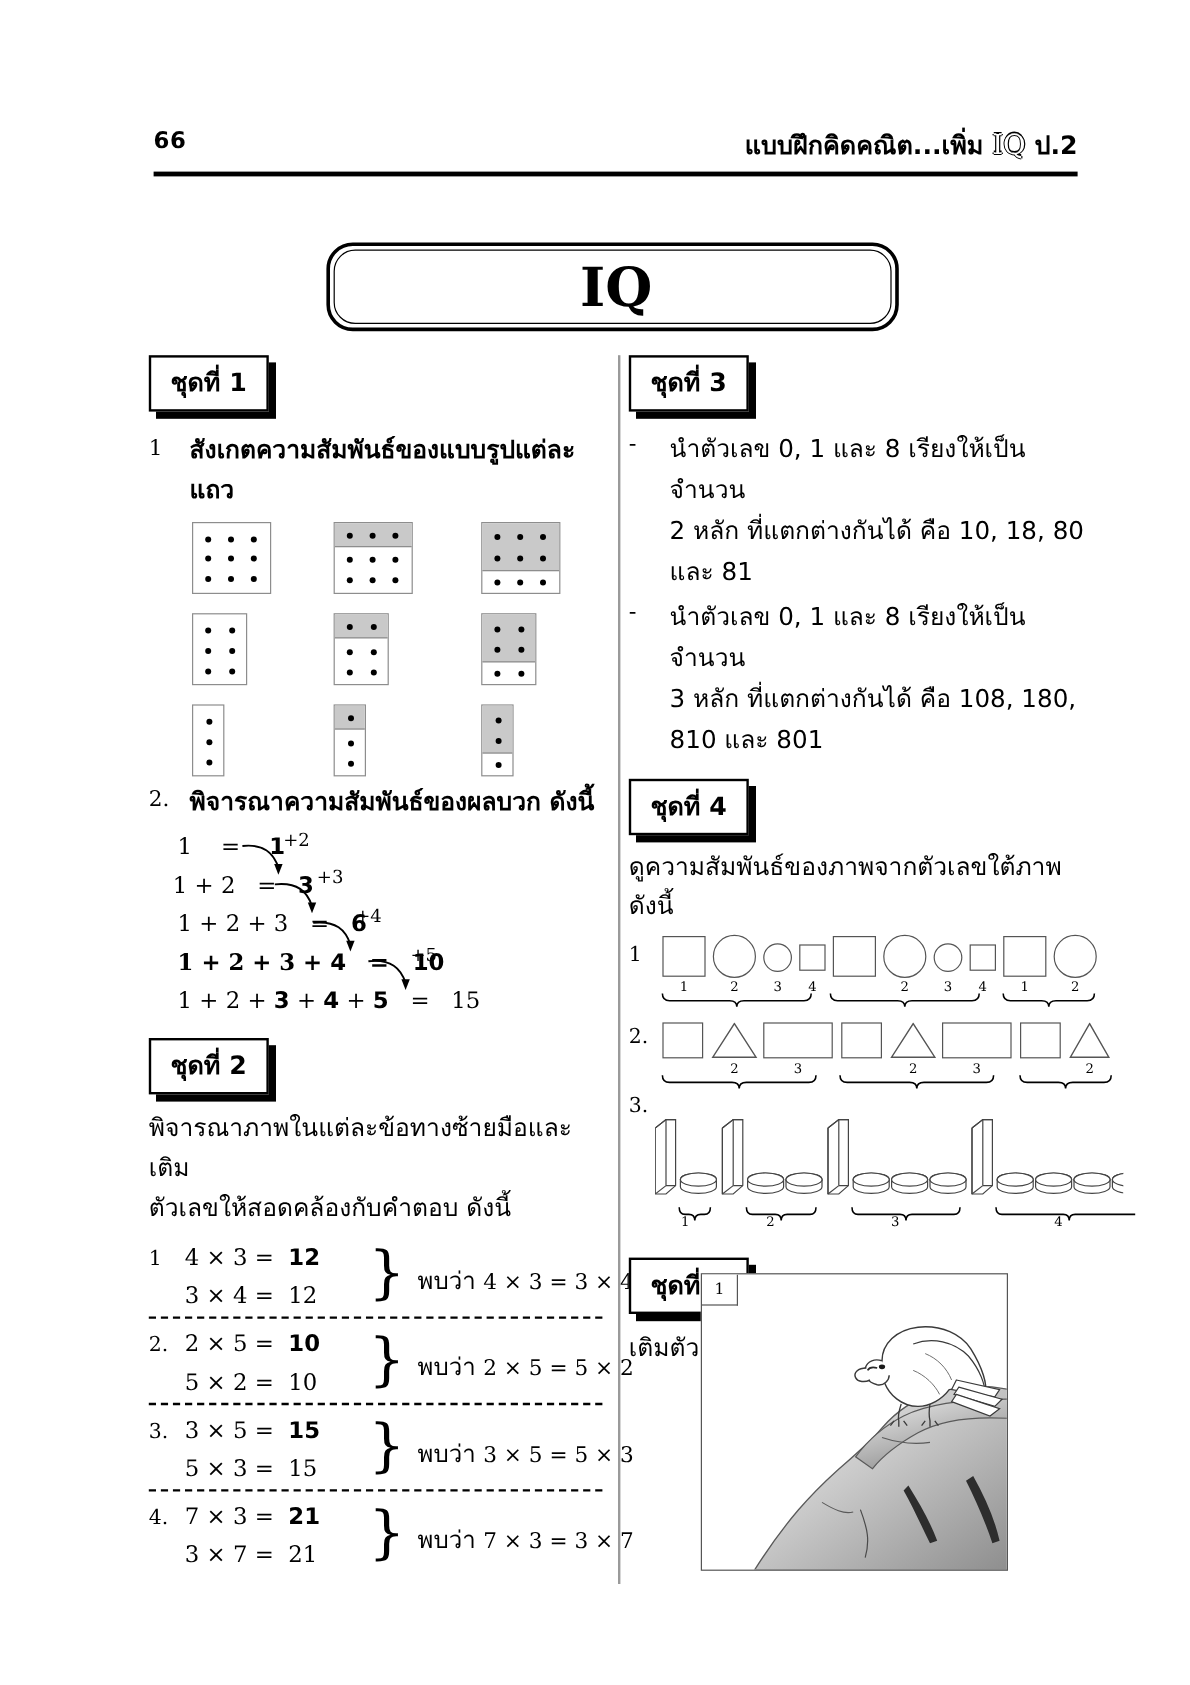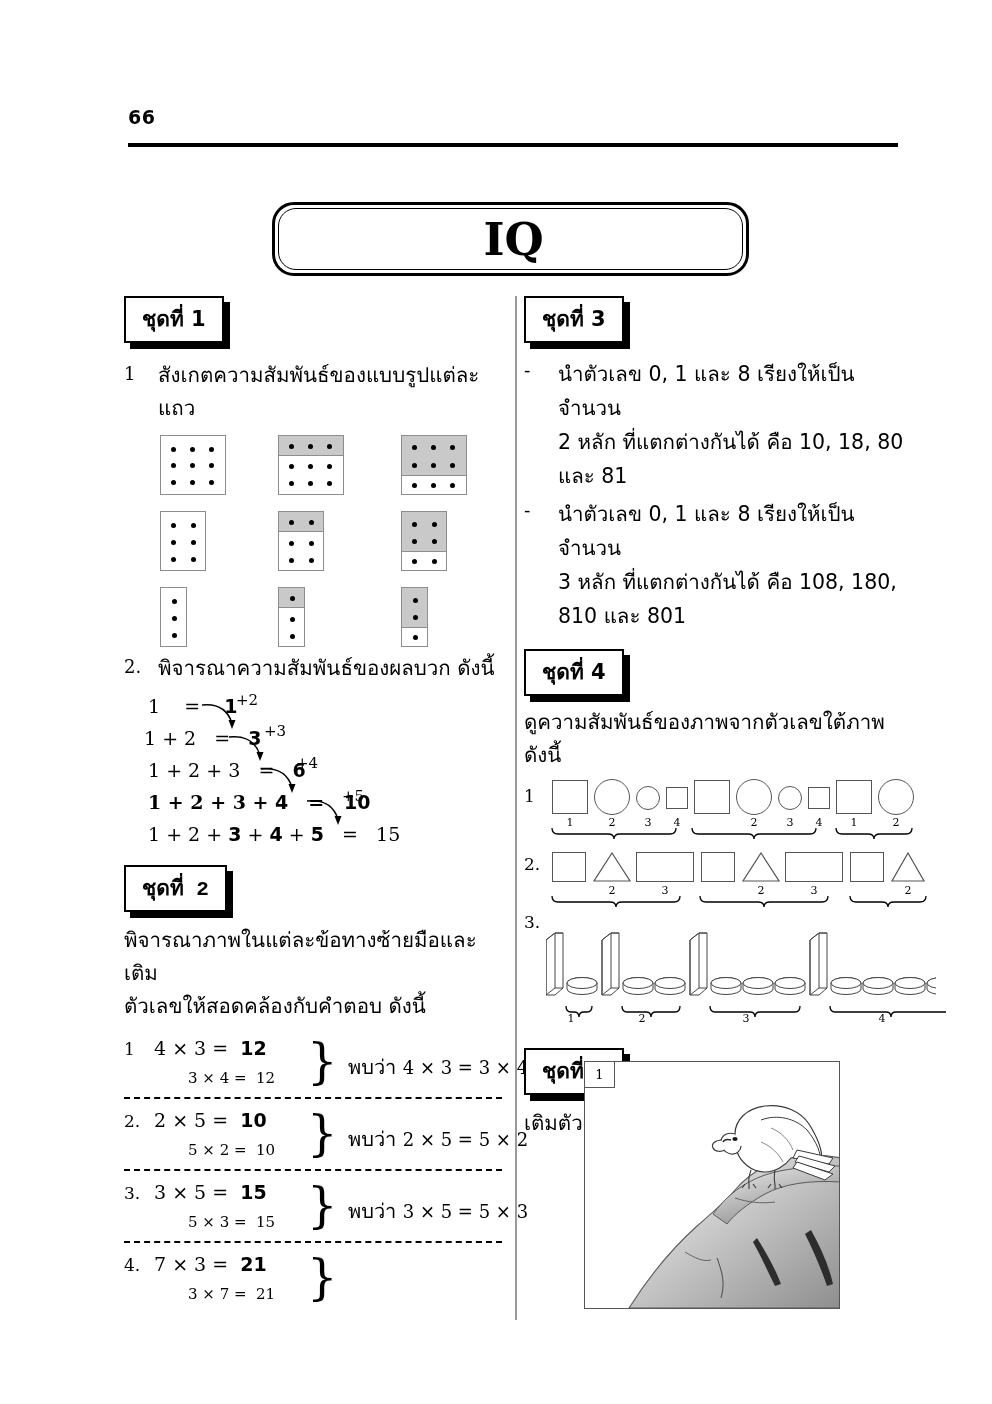--- a/index.html
+++ b/index.html
@@ -48,40 +48,40 @@
   .badge{position:relative;display:inline-block;margin:0;}
   .badge .shadow{position:absolute;left:6px;top:6px;width:100%;height:100%;background:#000;}
   .badge .box{position:relative;border:2px solid #000;background:#fff;
       padding:4px 16px 6px 16px;font-size:21px;font-weight:bold;white-space:nowrap;}
 
   
   .th{font-size:20.5px;line-height:33px;}
 
   .q-row{display:flex;}
   .q-idx{width:34px;flex:0 0 34px;font-family:"DejaVu Serif","Liberation Serif",serif;font-size:18px;padding-top:4px;}
-  .q-body{flex:1;}
+  .q-body{flex:1;font-weight:bold;}
 
   
   .gridrow{position:relative;height:0;}
   .dotgrid{position:absolute;border:1.5px solid #8d8d8d;background:#fff;box-sizing:border-box;}
   .dotband{position:absolute;left:0;right:0;background:#c9c9c9;border-bottom:1.5px solid #8d8d8d;box-sizing:border-box;}
   .dot{position:absolute;width:5px;height:5px;border-radius:50%;background:#000;}
 
   
   .sums{position:relative;margin-top:6px;height:160px;}
   .sumline{position:absolute;font-family:"DejaVu Serif","Liberation Serif",serif;font-size:19px;white-space:nowrap;}
   .sumline b{font-family:"DejaVu Sans","Liberation Sans",sans-serif;font-size:19px;}
   .plusLbl{position:absolute;font-family:"DejaVu Serif","Liberation Serif",serif;font-size:15px;}
 
   
   .mulblk{position:relative;}
   .mulrow{position:relative;height:66px;}
   .mul-i{position:absolute;left:0;top:6px;font-family:"DejaVu Serif","Liberation Serif",serif;font-size:17px;}
   .mul-a{position:absolute;left:30px;top:4px;font-family:"DejaVu Serif","Liberation Serif",serif;font-size:19px;white-space:nowrap;}
-  .mul-b{position:absolute;left:30px;top:36px;font-family:"DejaVu Serif","Liberation Serif",serif;font-size:15px;white-space:nowrap;margin-left:34px;}
+  .mul-b{position:absolute;left:30px;top:36px;font-family:"DejaVu Serif","Liberation Serif",serif;font-size:19px;white-space:nowrap;}
   .mul-a b,.mul-b b{font-family:"DejaVu Sans","Liberation Sans",sans-serif;font-size:19px;}
   .brace{position:absolute;left:183px;top:-2px;font-size:48px;line-height:60px;font-family:"DejaVu Serif","Liberation Serif",serif;}
   .mul-res{position:absolute;left:206px;top:18px;white-space:nowrap;font-size:20px;margin-left:18px;}
   .mul-res .eqs{font-family:"DejaVu Serif","Liberation Serif",serif;font-size:18px;}
   .dashsep{position:absolute;left:0;right:4px;border-top:2px dashed #000;}
 
   
   .bullet-row{display:flex;margin-bottom:2px;}
   .bullet-dash{width:34px;flex:0 0 34px;font-family:"DejaVu Serif","Liberation Serif",serif;font-size:19px;padding-top:2px;}
   .bullet-txt{flex:1;font-size:20.5px;line-height:34px;}
@@ -101,20 +101,21 @@
      box-sizing:border-box;display:flex;align-items:center;justify-content:center;font-size:13px;
      font-family:"DejaVu Serif","Liberation Serif",serif;background:#fff;z-index:3;}
 </style>
 </head>
 <body>
 
 <div class="page">
 
   <div class="hdr">
     <div class="hdr-page">66</div>
+    <div class="hdr-title"><span>แบบฝึกคิดคณิต...เพิ่ม </span><span class="iq">IQ</span><span> ป.2</span></div>
   </div>
   <div class="hdr-rule"></div>
 
   <div class="titlebox">
     <div class="titlebox-txt">
         <span class="iq2">IQ</span>
       </div>
   </div>
 
   <div class="colrule"></div>
@@ -245,21 +246,21 @@
       <div class="sumline" style="left:24px;top:68px;">1 + 2 + 3&nbsp;&nbsp;&nbsp;=&nbsp;&nbsp;&nbsp;<b>6</b></div>
       <div class="plusLbl" style="left:172px;top:63px;">+4</div>
 
       <div class="sumline" style="left:24px;top:100px;font-weight:bold;">1 + 2 + 3 + <b>4</b>&nbsp;&nbsp;&nbsp;=&nbsp;&nbsp;&nbsp;<b>10</b></div>
       <div class="plusLbl" style="left:218px;top:96px;">+5</div>
 
       <div class="sumline" style="left:24px;top:132px;">1 + 2 + <b>3</b> + <b>4</b> + <b>5</b>&nbsp;&nbsp;&nbsp;=&nbsp;&nbsp;&nbsp;15</div>
     </div>
 
     
-    <div class="badge" style="margin-top:14px;font-family:Liberation Mono, monospace;">
+    <div class="badge" style="margin-top:14px;">
       <div class="shadow"></div>
       <div class="box">ชุดที่ 2</div>
     </div>
 
     <div class="th" style="margin-top:12px;">
       <div>พิจารณาภาพในแต่ละข้อทางซ้ายมือและเติม</div>
       <div>ตัวเลขให้สอดคล้องกับคำตอบ ดังนี้</div>
     </div>
 
     <div class="mulblk" style="margin-top:10px;">
@@ -289,20 +290,21 @@
         <div class="brace">}</div>
         <div class="mul-res"><span>พบว่า</span> <span class="eqs">3 × 5  =  5 × 3</span></div>
         <div class="dashsep" style="top:64px;"></div>
       </div>
 
       <div class="mulrow" style="margin-top:6px;">
         <div class="mul-i">4.</div>
         <div class="mul-a"><span>7 × 3  =</span>&nbsp;&nbsp;<b>21</b></div>
         <div class="mul-b"><span>3 × 7  =</span>&nbsp;&nbsp;<span>21</span></div>
         <div class="brace">}</div>
+        <div class="mul-res"><span>พบว่า</span> <span class="eqs">7 × 3  =  3 × 7</span></div>
       </div>
 
     </div>
   </div>
 
   <div class="colR">
 
     <div class="badge">
       <div class="shadow"></div>
       <div class="box">ชุดที่ 3</div>

